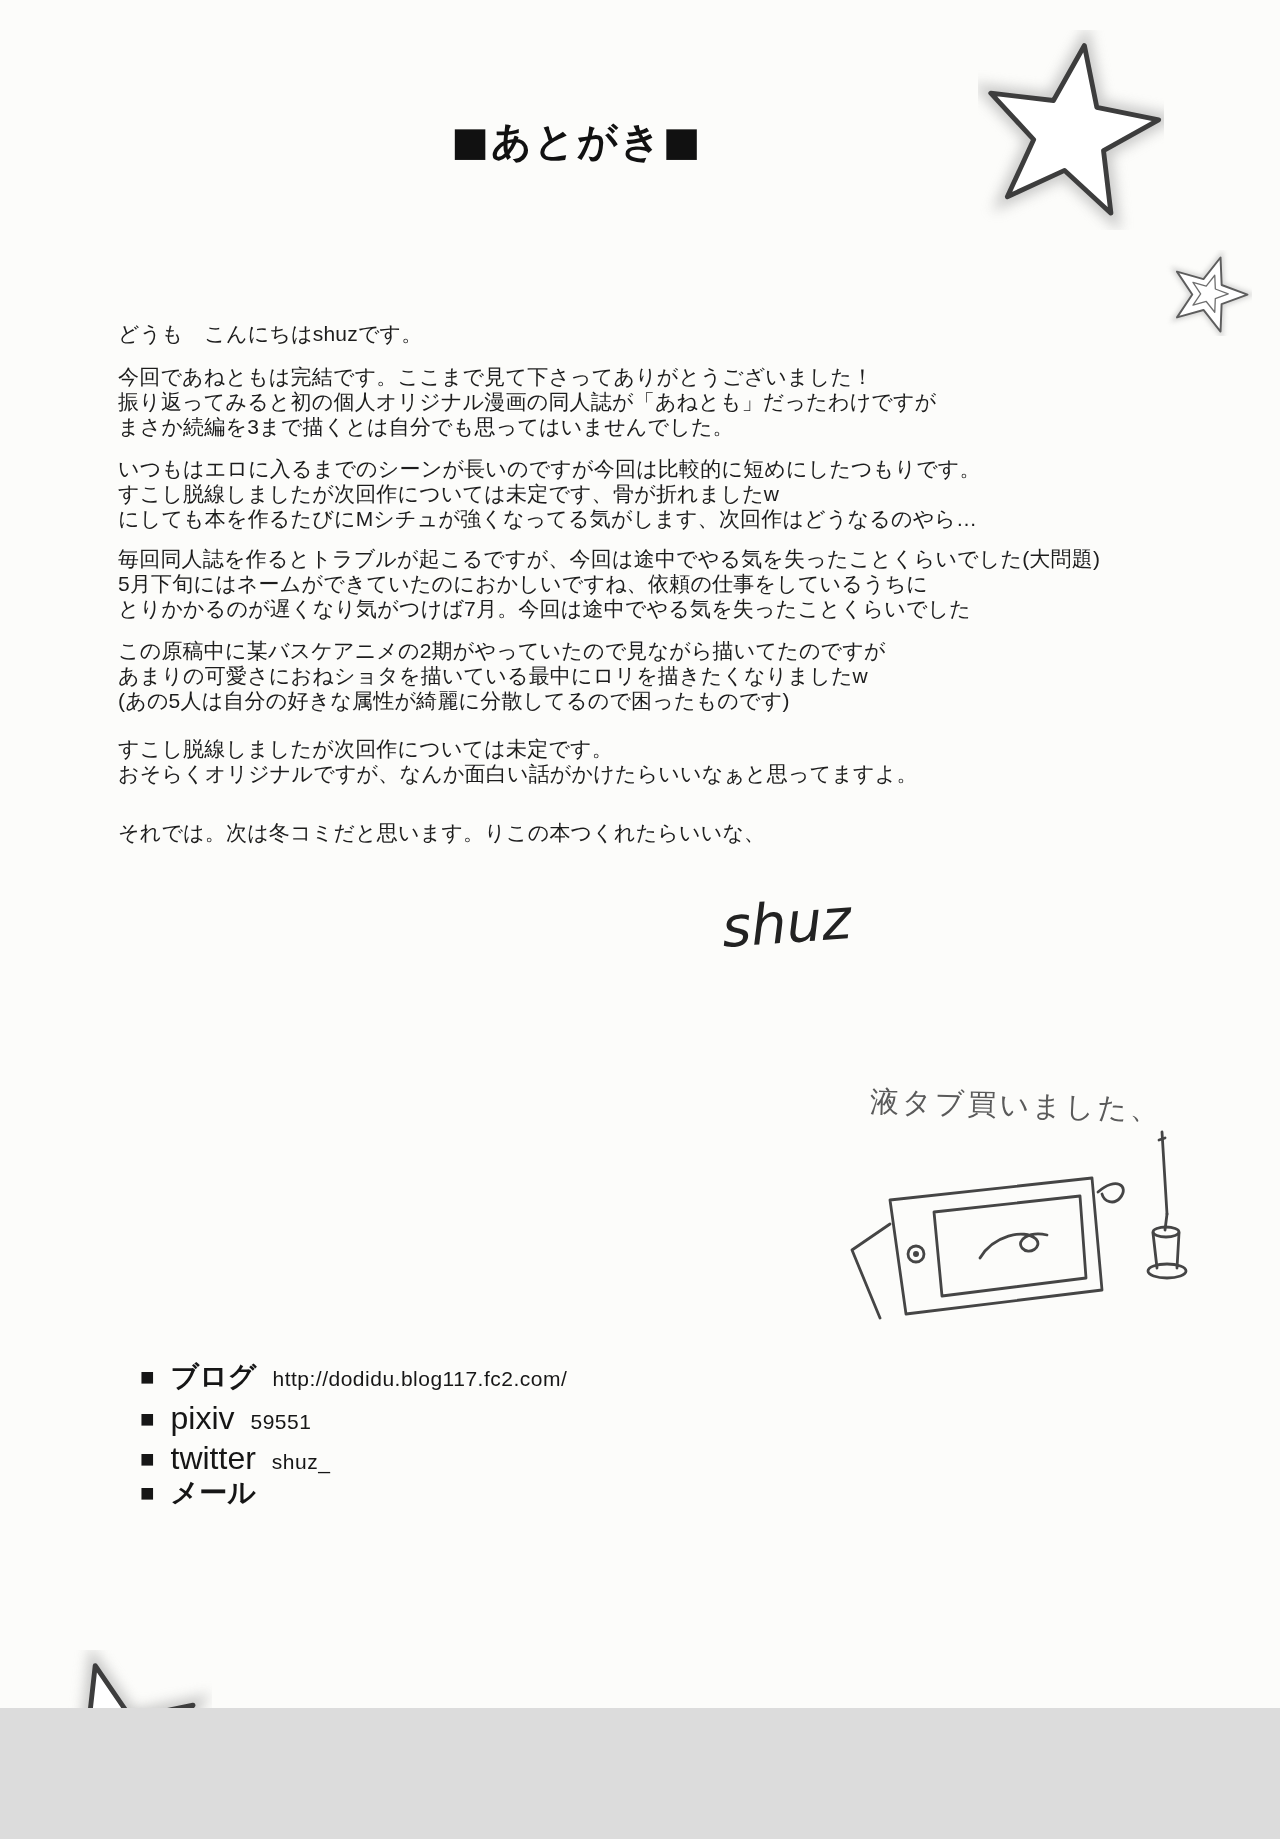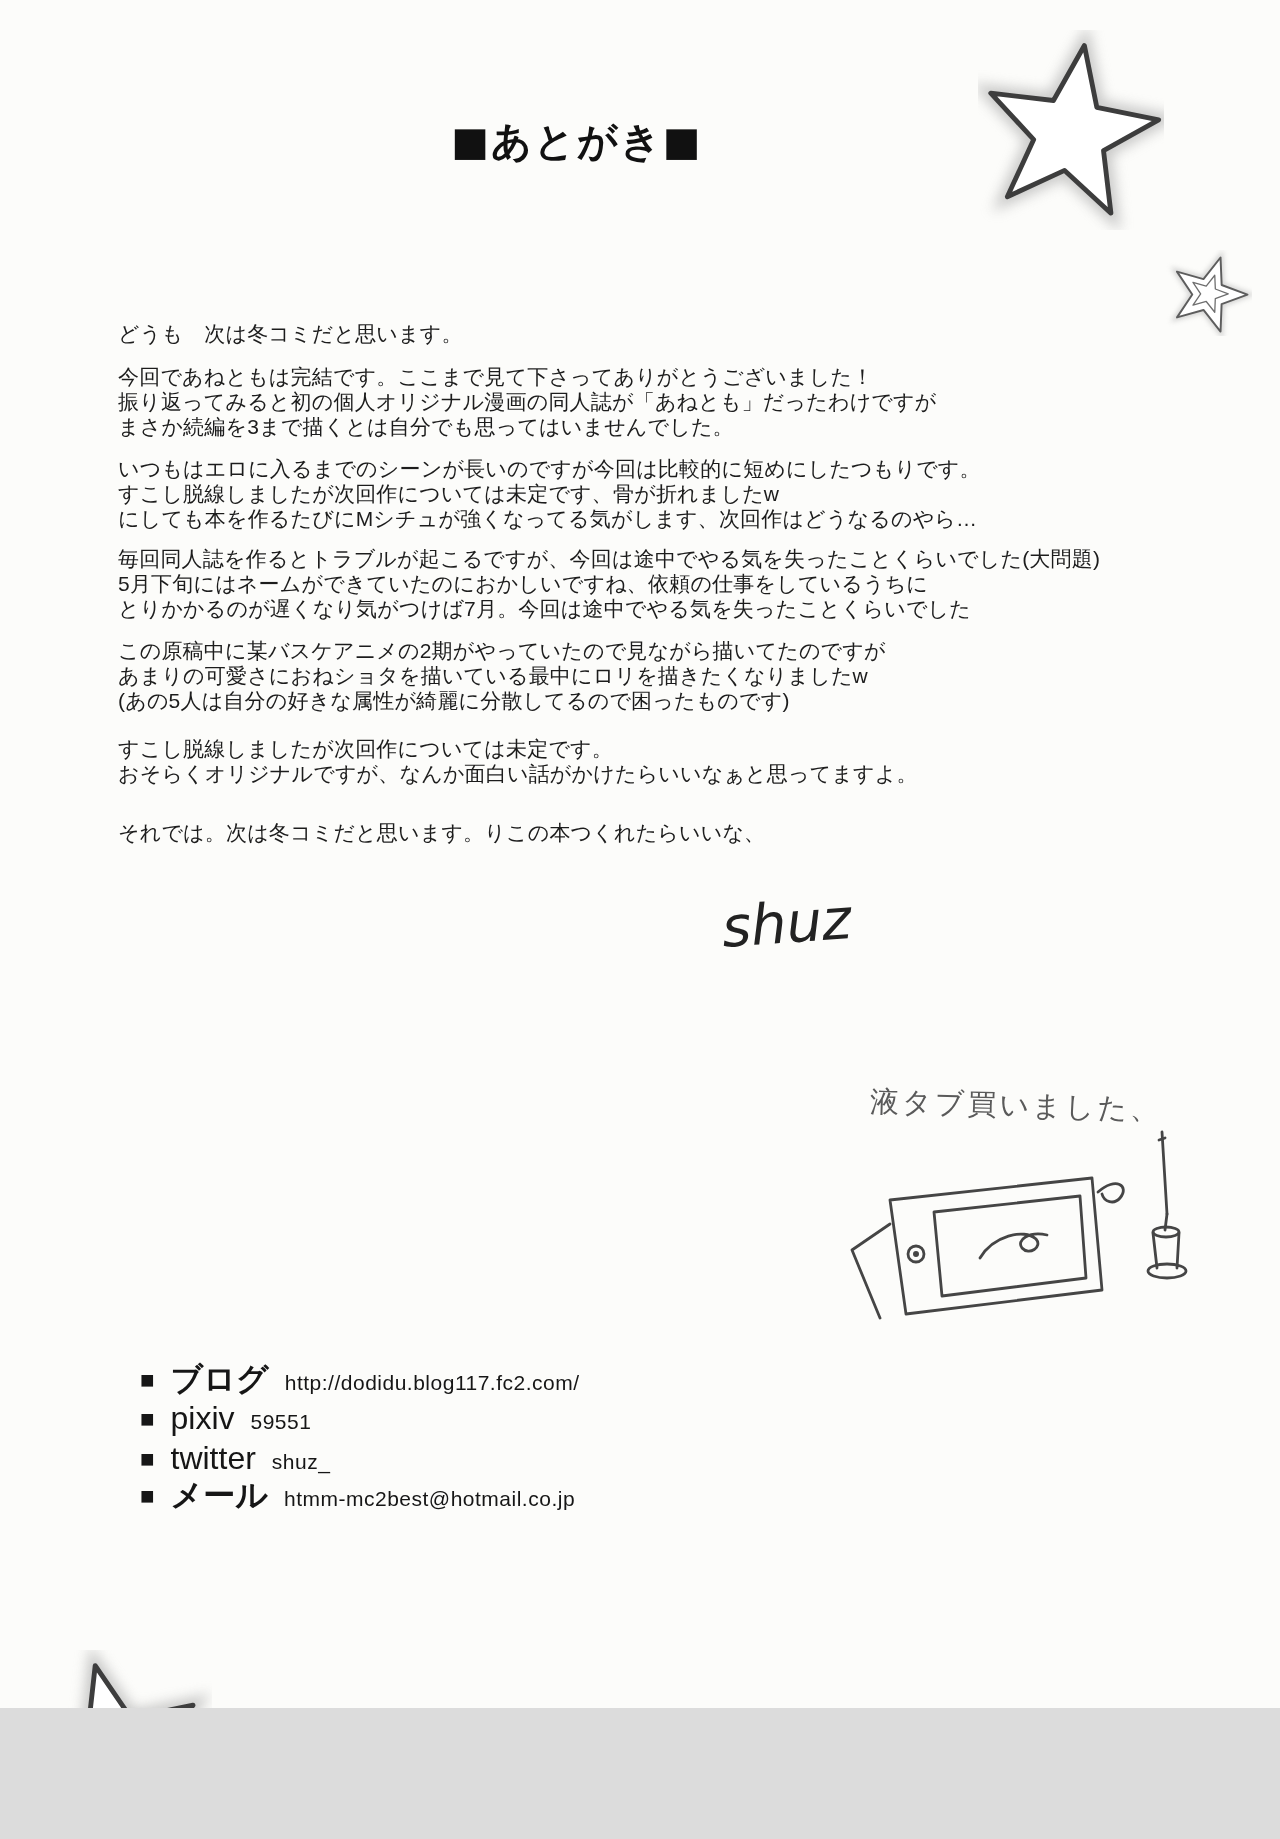--- a/index.html
+++ b/index.html
@@ -17,21 +17,21 @@
   .para .line{font-size:21px;line-height:25px;white-space:nowrap;letter-spacing:0.2px;}
   .sig-wrap{position:absolute;left:714px;top:872px;width:220px;height:110px;}
   .note{
     position:absolute;left:870px;top:1086px;font-size:29px;color:#5a5a5a;
     letter-spacing:3px;transform:rotate(1.5deg);white-space:nowrap;
   }
   .sketch{position:absolute;left:830px;top:1118px;width:380px;height:240px;}
   .contact-row{position:absolute;left:140px;display:flex;align-items:baseline;gap:16px;color:#161616;}
   .contact-row .bullet{font-size:24px;line-height:1;align-self:center;}
   .contact-row .clabel{font-size:32px;}
-  .contact-row.jp .clabel{font-family:"DejaVu Serif","Liberation Serif",serif;font-weight:bold;font-size:32px;}
+  .contact-row.jp .clabel{font-family:"DejaVu Serif","Liberation Serif",serif;font-weight:bold;font-size:28px;}
   .contact-row .cvalue{font-size:21px;letter-spacing:0.5px;}
   .star{position:absolute;}
 </style>
 </head>
 <body>
 
 <div class="page">
 
   <div class="title">■あとがき■</div>
 
@@ -54,21 +54,21 @@
         </filter>
       </defs>
     <g transform="rotate(18 50 53)">
       <polygon points="50,7 61.8,38.8 95.7,40.2 69,61.2 78.2,93.8 50,75 21.8,93.8 31,61.2 4.3,40.2 38.2,38.8" fill="none" stroke="#a8a8a8" stroke-width="7" opacity="0.5" filter="url(#b2)"></polygon>
       <polygon points="50,7 61.8,38.8 95.7,40.2 69,61.2 78.2,93.8 50,75 21.8,93.8 31,61.2 4.3,40.2 38.2,38.8" fill="#ffffff" stroke="#5d5d5d" stroke-width="2.4" stroke-linejoin="round"></polygon>
       <polygon points="50,7 61.8,38.8 95.7,40.2 69,61.2 78.2,93.8 50,75 21.8,93.8 31,61.2 4.3,40.2 38.2,38.8" transform="translate(25,26.5) scale(0.5)" fill="none" stroke="#6e6e6e" stroke-width="3.2" stroke-linejoin="round"></polygon>
     </g>
   </svg>
 
   <div class="para" style="top:321px;">
-    <div class="line">どうも　次は冬コミだと思います。</div>
+    <div class="line">どうも　こんにちはshuzです。</div>
   </div>
 
   <div class="para" style="top:364px;">
     <div class="line">今回であねともは完結です。ここまで見て下さってありがとうございました！</div>
     <div class="line">振り返ってみると初の個人オリジナル漫画の同人誌が「あねとも」だったわけですが</div>
     <div class="line">まさか続編を3まで描くとは自分でも思ってはいませんでした。</div>
   </div>
 
   <div class="para" style="top:456px;">
     <div class="line">いつもはエロに入るまでのシーンが長いのですが今回は比較的に短めにしたつもりです。</div>
@@ -142,21 +142,20 @@
     <span class="cvalue">59551</span>
   </div>
   <div class="contact-row" style="top:1440px;">
     <span class="bullet">■</span>
     <span class="clabel">twitter</span>
     <span class="cvalue">shuz_</span>
   </div>
   <div class="contact-row jp" style="top:1474px;">
     <span class="bullet">■</span>
     <span class="clabel">メール</span>
-    <span class="cvalue">htmm-mc2best@hotmail.co.jp</span>
   </div>
 
   <svg class="star" style="left:20px;top:1650px;" width="192" height="198" viewBox="0 0 100 106">
     <defs>
         <filter id="b3" x="-40%" y="-40%" width="180%" height="180%">
           <feGaussianBlur stdDeviation="3.5"></feGaussianBlur>
         </filter>
       </defs>
     <g transform="rotate(-14 50 53)">
       <polygon points="50,7 61.8,38.8 95.7,40.2 69,61.2 78.2,93.8 50,75 21.8,93.8 31,61.2 4.3,40.2 38.2,38.8" fill="none" stroke="#9a9a9a" stroke-width="8" opacity="0.55" filter="url(#b3)"></polygon>

